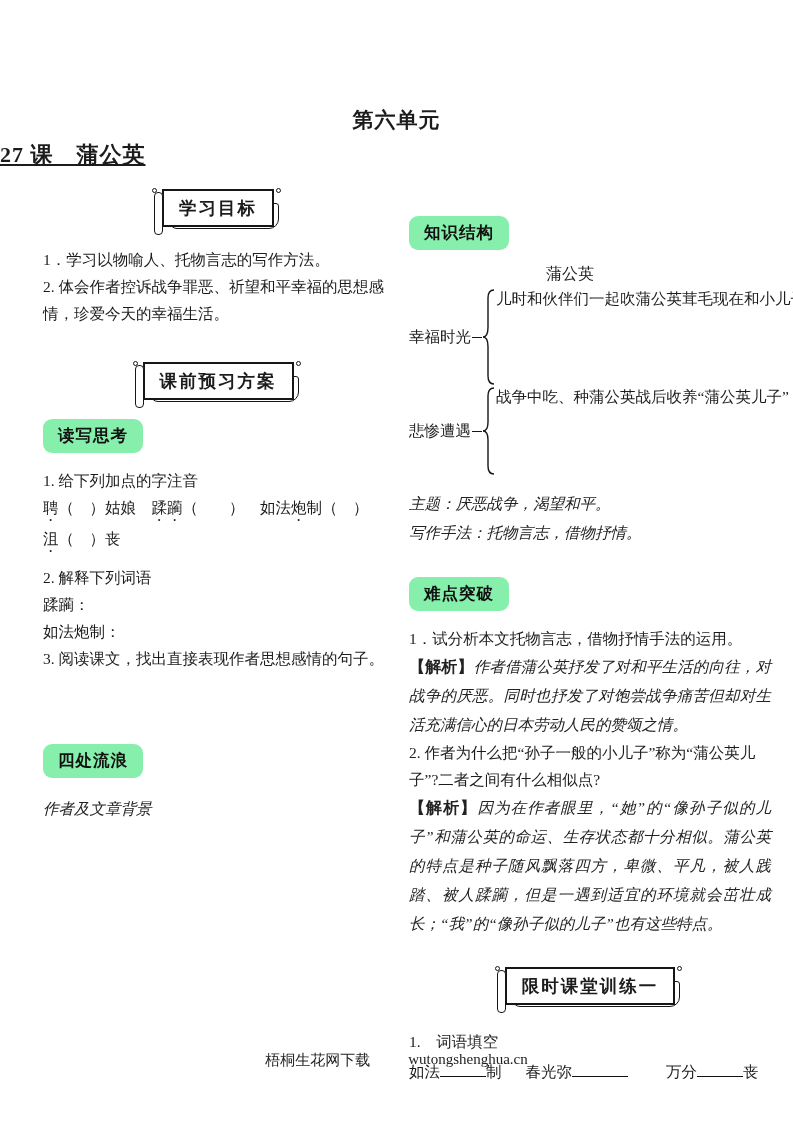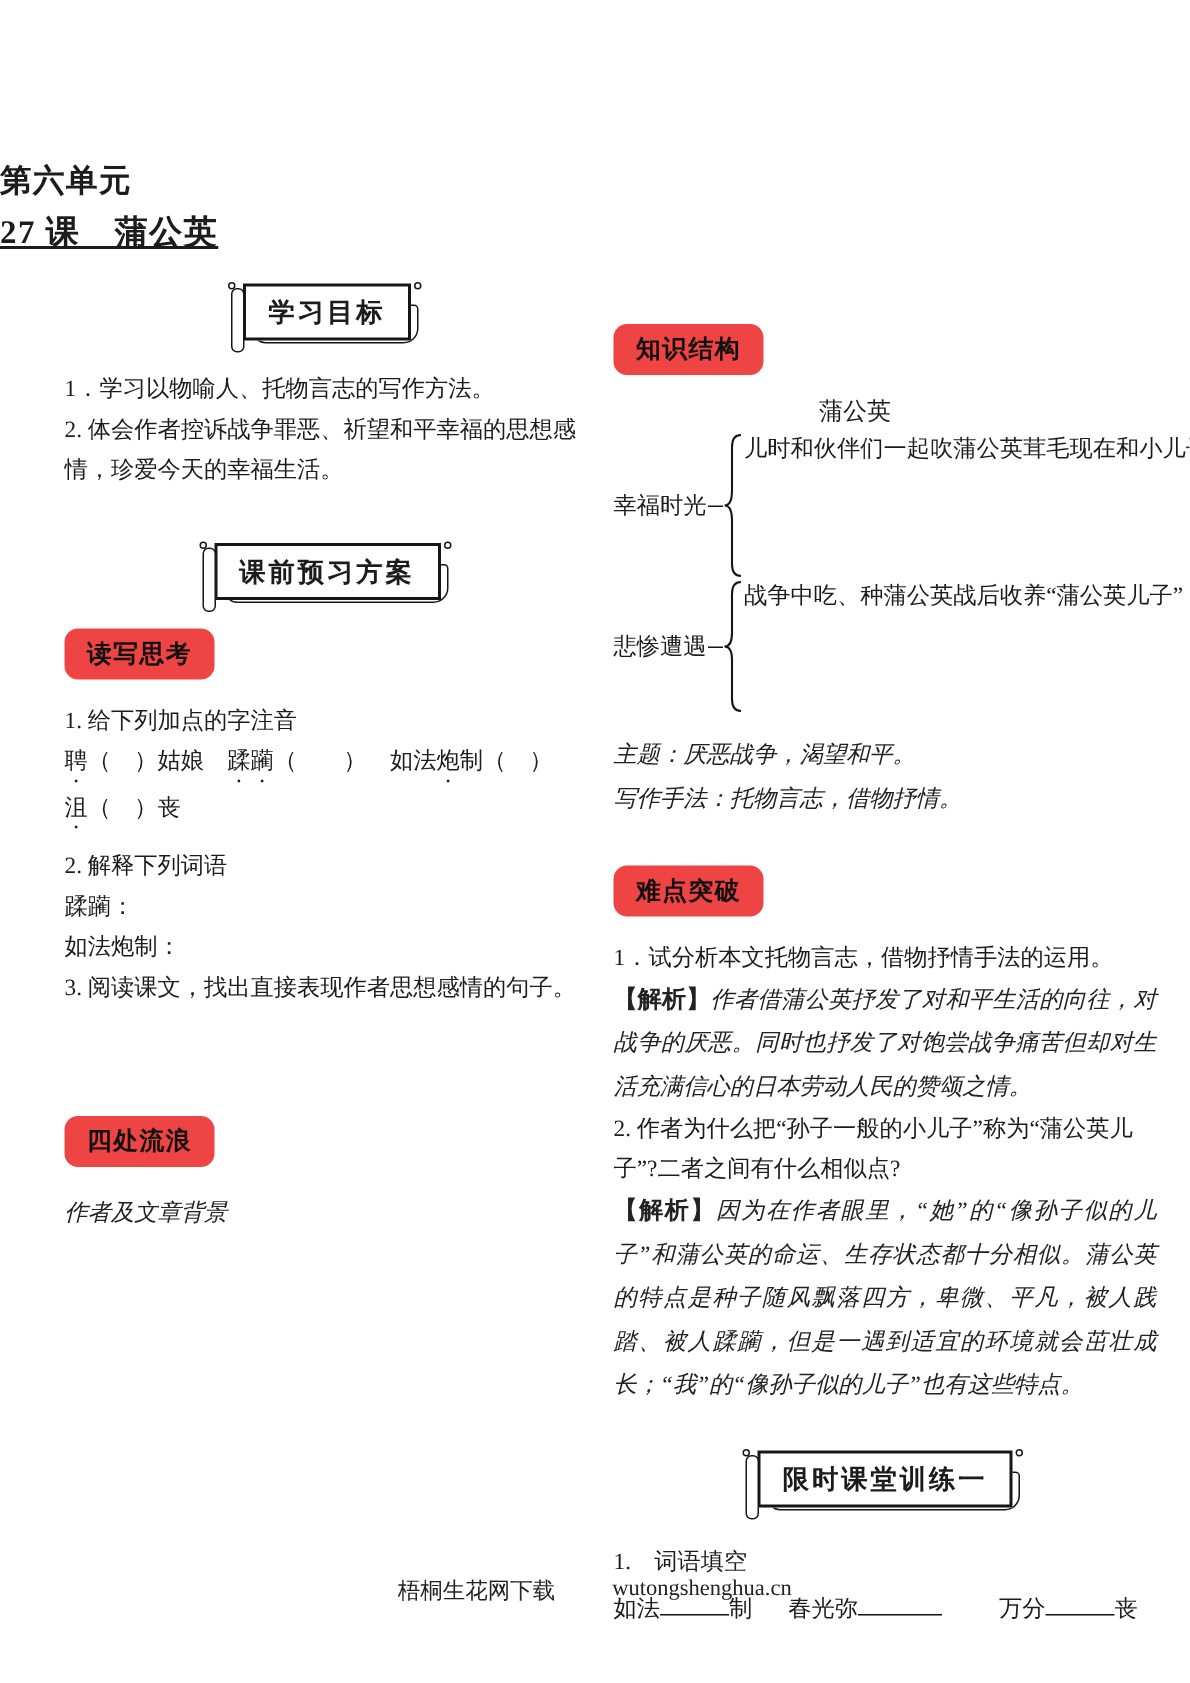--- a/index.html
+++ b/index.html
@@ -5,21 +5,21 @@
   * { margin:0; padding:0; box-sizing:border-box; }
   html,body { background:#ffffff; }
   body {
     width:793px; height:1122px; position:relative; overflow:hidden;
     font-family:"Liberation Serif","DejaVu Serif",serif;
     color:#1c1c1c; font-size:15.5px;
   }
   .page { padding-top:106px; }
 
   
-  .unit-title   { text-align:left; font-size:21px; font-weight:700; letter-spacing:1px; }
+  .unit-title   { text-align:center; font-size:21px; font-weight:700; letter-spacing:1px; }
   .lesson-title { text-align:left; font-size:22px; font-weight:700; margin-top:6px; letter-spacing:1px;text-decoration:underline; }
 
   
   .columns { display:flex; margin-top:20px; padding:0 22px 0 43px; gap:16px; }
   .col-left  { width:350px; flex:0 0 350px; }
   .col-right { flex:1; min-width:0; }
 
   
   .banner-wrap { text-align:center; }
   .banner { position:relative; display:inline-block; margin:6px 0 10px 0; }
@@ -29,21 +29,21 @@
                    padding:7px 15px; font-weight:700; font-size:17.5px; letter-spacing:2px;
                    font-family:Liberation Sans, sans-serif; z-index:2; white-space:nowrap; }
   .banner .roll  { position:absolute; left:-8px; top:-4px; bottom:-15px; width:9px;
                    border:1.5px solid #161616; border-radius:4px; background:#fff; z-index:3; }
   .banner .pin-l { position:absolute; left:-10px; top:-8px; width:5px; height:5px;
                    border:1.5px solid #161616; border-radius:50%; background:#fff; z-index:4; }
   .banner .pin-r { position:absolute; right:-7px; top:-8px; width:5px; height:5px;
                    border:1.5px solid #161616; border-radius:50%; background:#fff; z-index:4; }
 
   
-  .badge { display:inline-block; background:#ef4444; color:#111;
+  .badge { display:inline-block; background:#86efac; color:#111;
            font-family:Liberation Sans, sans-serif;
            font-weight:700; font-size:16.5px; letter-spacing:1px;
            padding:6px 15px; border-radius:9px; }
 
   
   .song  { font-size:15.5px; line-height:27px; }
   .kai   { font-style:italic; font-size:15.5px; line-height:29px; color:#222;
            font-family:"Liberation Serif","DejaVu Serif",serif; text-align:justify; }
   .dotted { -webkit-text-emphasis:filled dot; -webkit-text-emphasis-position:under right;
             text-emphasis:filled dot; text-emphasis-position:under right; }

